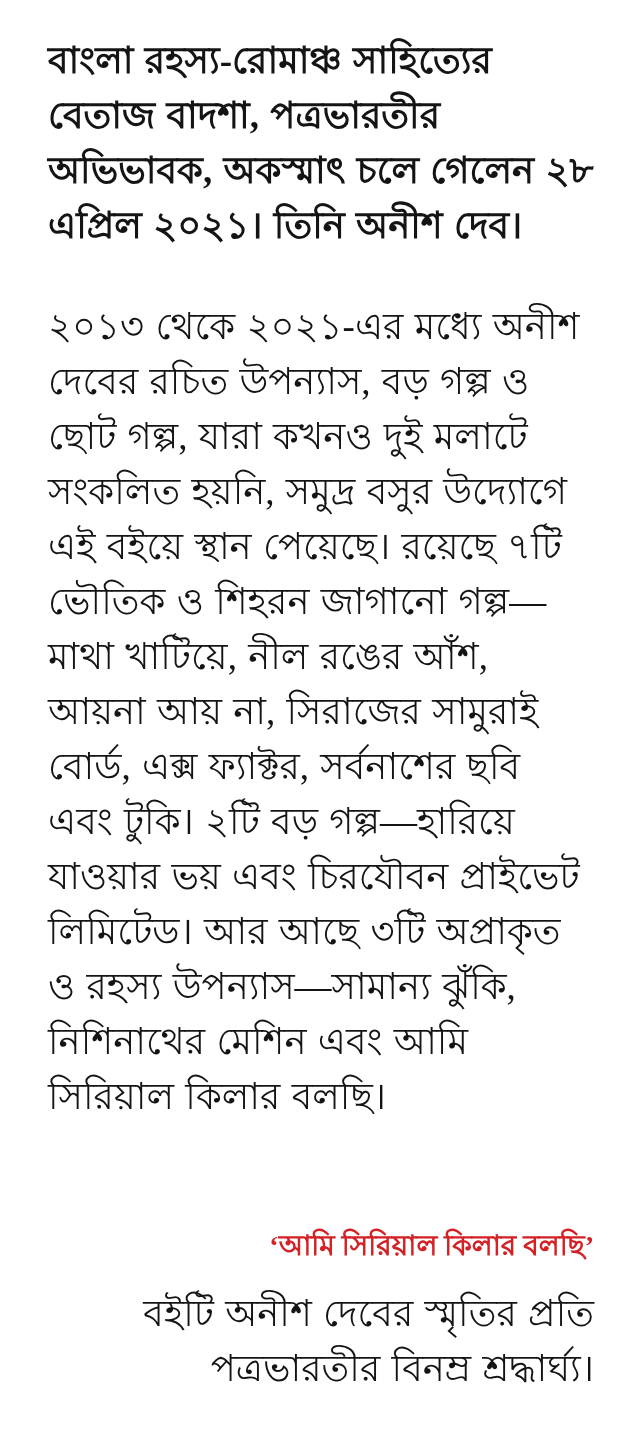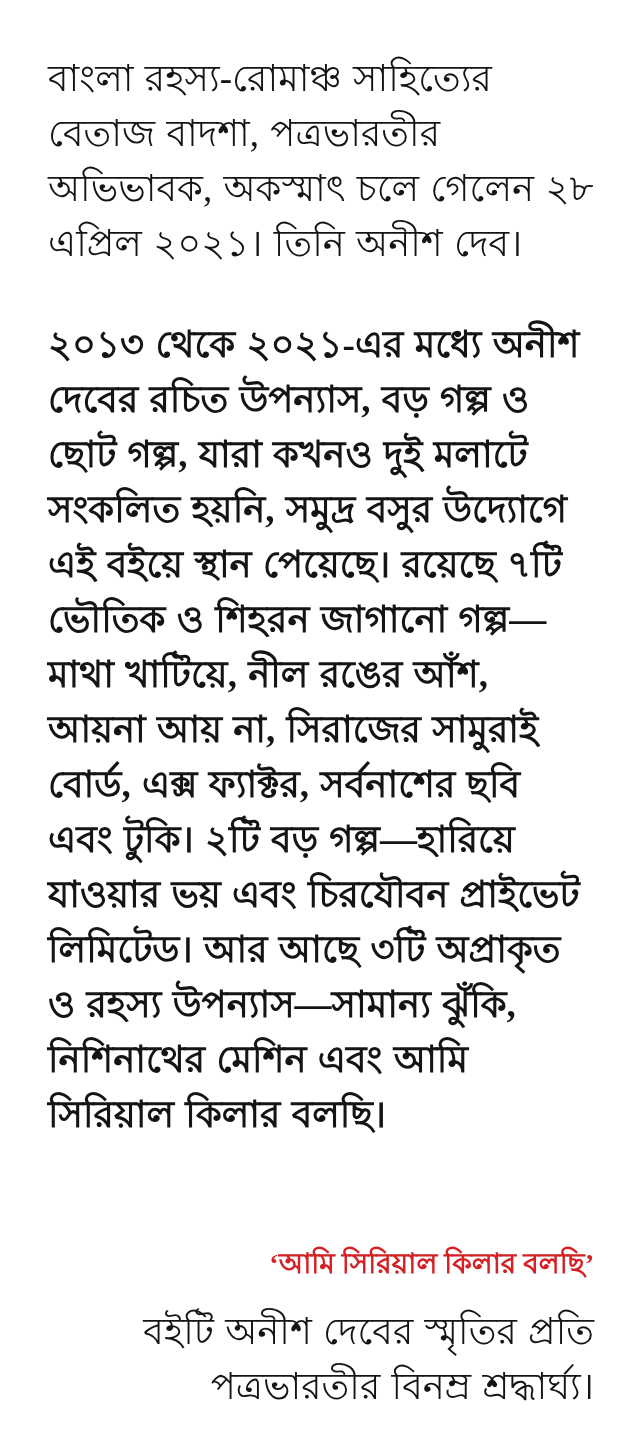--- a/index.html
+++ b/index.html
@@ -20,27 +20,27 @@
   }
   .body-text {
     font-size: 37px;
     line-height: 55px;
     margin: 0;
     text-align: left;
     letter-spacing: 0;
     word-spacing: 2px;
   }
   .intro {
-    margin-top: 25px;
+    margin-top: 7px;
     margin-bottom: 0;
+    font-weight: bold;
   }
   .main-para {
     margin-top: 46px;
     margin-bottom: 0;
-    font-weight: bold;
   }
   .highlight-title {
     font-size: 28px;
     line-height: 52px;
     font-weight: 700;
     color: var(--accent-color, #d32125);
     margin: 96px 0 0 8px;
     white-space: nowrap;
     text-align: right;
   }

